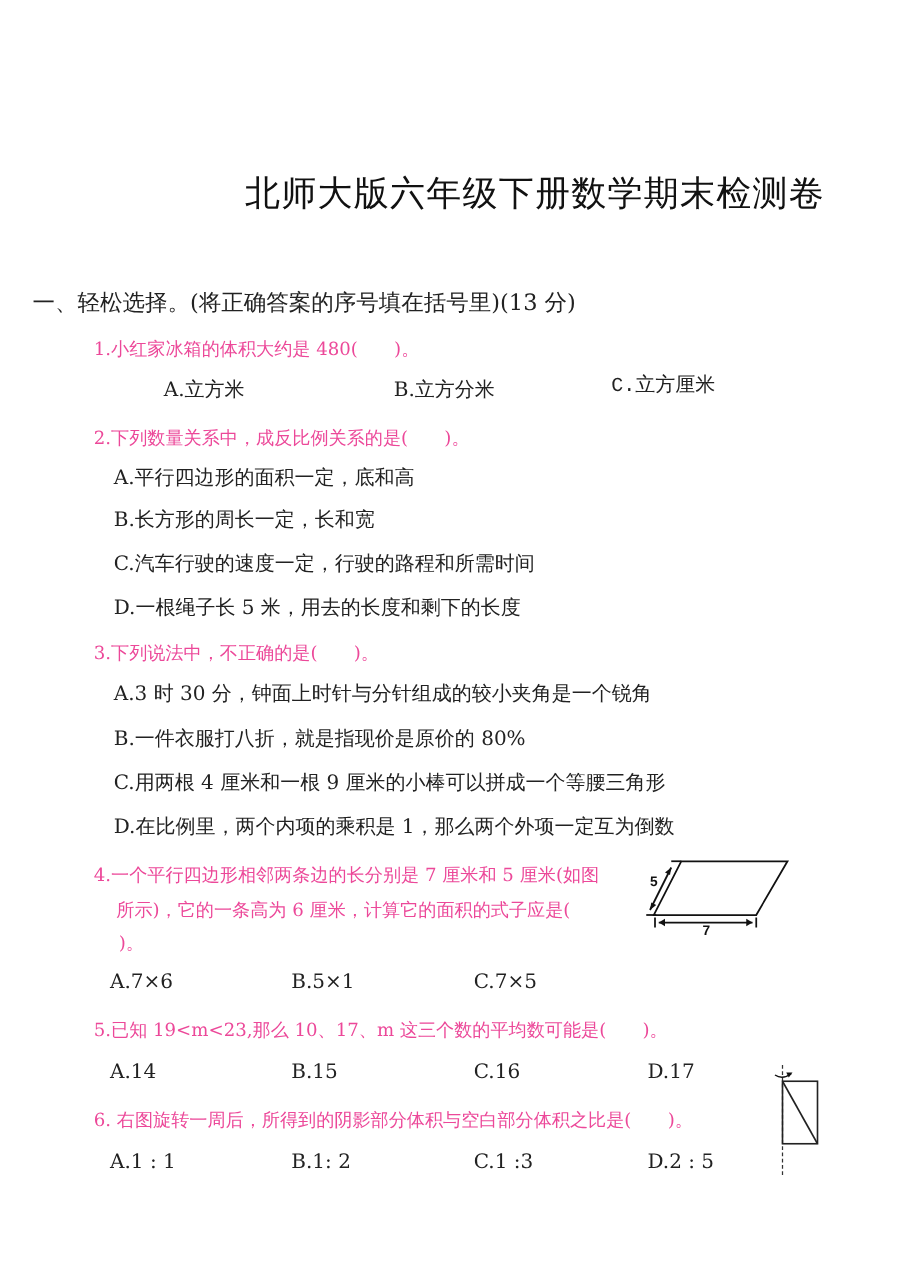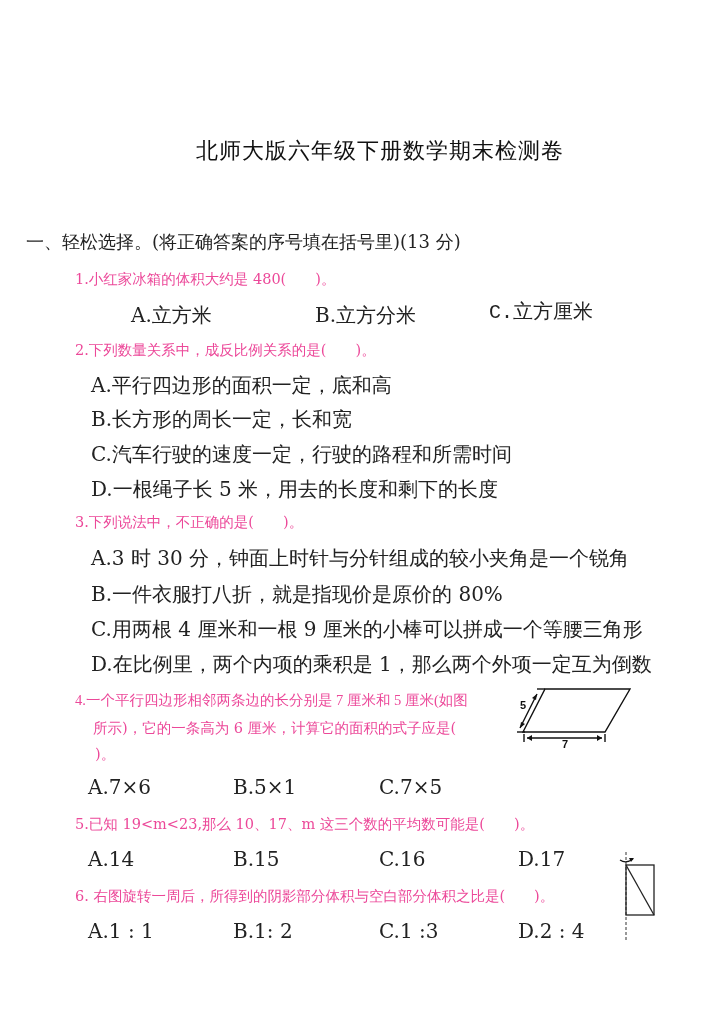--- a/index.html
+++ b/index.html
@@ -1,31 +1,31 @@
 <!DOCTYPE html>
 <html><head>
 <meta charset="utf-8">
 <style>
   html, body { margin: 0; padding: 0; background: #ffffff; }
   body {
     width: 724px; height: 1024px; position: relative; overflow: hidden;
     font-family: "DejaVu Serif", "Liberation Serif", serif; color: #1a1a1a;
   }
   .abs { position: absolute; white-space: nowrap; }
-  .title { left: 196px; top: 136px; font-size: 22px; letter-spacing: 1px; color: #111; }
+  .title { left: 196px; top: 136px; font-size: 28px; letter-spacing: 1px; color: #111; }
   table.score {
     position: absolute; left: 51px; top: 184px; border-collapse: collapse;
     font-size: 13px; color: #333;
   }
   table.score td {
     border: 1.5px solid #222; height: 20px; text-align: center; padding: 0; letter-spacing: 6px;
   }
   .section { left: 26px; top: 230px; font-size: 18px; color: #222; }
   .q { font-size: 14.5px; color: #ec4899; }
-  .opt { font-size: 20px; color: #222; }
+  .opt { font-size: 16px; color: #222; }
   svg { position: absolute; overflow: visible; }
 </style>
 </head>
 <body>
 
 <div class="abs title">北师大版六年级下册数学期末检测卷</div>
 
 <table class="score">
   <tbody>
 </tbody>
@@ -43,21 +43,21 @@
 <div class="abs opt" style="left:91px; top:406px;">B.长方形的周长一定，长和宽</div>
 <div class="abs opt" style="left:91px; top:441px;">C.汽车行驶的速度一定，行驶的路程和所需时间</div>
 <div class="abs opt" style="left:91px; top:476px;">D.一根绳子长 5 米，用去的长度和剩下的长度</div>
 
 <div class="abs q" style="left:75px; top:513px;">3.下列说法中，不正确的是(　　)。</div>
 <div class="abs opt" style="left:91px; top:545px;">A.3 时 30 分，钟面上时针与分针组成的较小夹角是一个锐角</div>
 <div class="abs opt" style="left:91px; top:581px;">B.一件衣服打八折，就是指现价是原价的 80%</div>
 <div class="abs opt" style="left:91px; top:616px;">C.用两根 4 厘米和一根 9 厘米的小棒可以拼成一个等腰三角形</div>
 <div class="abs opt" style="left:91px; top:651px;">D.在比例里，两个内项的乘积是 1，那么两个外项一定互为倒数</div>
 
-<div class="abs q" style="left:75px; top:691px;font-family:Liberation Serif, serif;">4.一个平行四边形相邻两条边的长分别是 7 厘米和 5 厘米(如图</div>
+<div class="abs q" style="left:75px; top:691px;">4.一个平行四边形相邻两条边的长分别是 7 厘米和 5 厘米(如图</div>
 <div class="abs q" style="left:93px; top:719px;">所示)，它的一条高为 6 厘米，计算它的面积的式子应是(</div>
 <div class="abs q" style="left:95px; top:745px;">)。</div>
 
 <svg style="left:515px; top:685px;" width="125" height="60" viewBox="0 0 125 60">
   <g stroke="#111" stroke-width="1.4" fill="none">
     <polygon points="30,4 115,4 90,47 8,47"></polygon>
 
     <line x1="22" y1="4" x2="30" y2="4"></line>
     <line x1="2" y1="47" x2="10" y2="47"></line>
     <line x1="22" y1="9" x2="5" y2="43"></line>
@@ -83,21 +83,21 @@
 <div class="abs q" style="left:75px; top:815px;">5.已知 19&lt;m&lt;23,那么 10、17、m 这三个数的平均数可能是(　　)。</div>
 <div class="abs opt" style="left:88px; top:847px;">A.14</div>
 <div class="abs opt" style="left:233px; top:847px;">B.15</div>
 <div class="abs opt" style="left:379px; top:847px;">C.16</div>
 <div class="abs opt" style="left:518px; top:847px;">D.17</div>
 
 <div class="abs q" style="left:75px; top:887px;text-align:center;">6. 右图旋转一周后，所得到的阴影部分体积与空白部分体积之比是(　　)。</div>
 <div class="abs opt" style="left:88px; top:919px;">A.1 : 1</div>
 <div class="abs opt" style="left:233px; top:919px;">B.1: 2</div>
 <div class="abs opt" style="left:379px; top:919px;">C.1 :3</div>
-<div class="abs opt" style="left:518px; top:919px;">D.2 : 4</div>
+<div class="abs opt" style="left:518px; top:919px;">D.2 : 5</div>
 
 <svg style="left:615px; top:850px;" width="50" height="95" viewBox="0 0 50 95">
   <g>
     <line x1="11" y1="2" x2="11" y2="92" stroke="#333" stroke-width="1" stroke-dasharray="3,2"></line>
     <path d="M5,10 Q11,14 18,9" stroke="#111" stroke-width="1.2" fill="none"></path>
     <polygon points="19,8 14,8 16,12" fill="#111"></polygon>
   </g>
   <g stroke="#222" stroke-width="1.3" fill="none">
     <rect x="11" y="15" width="28" height="50"></rect>
     <line x1="11" y1="15" x2="39" y2="65"></line>

